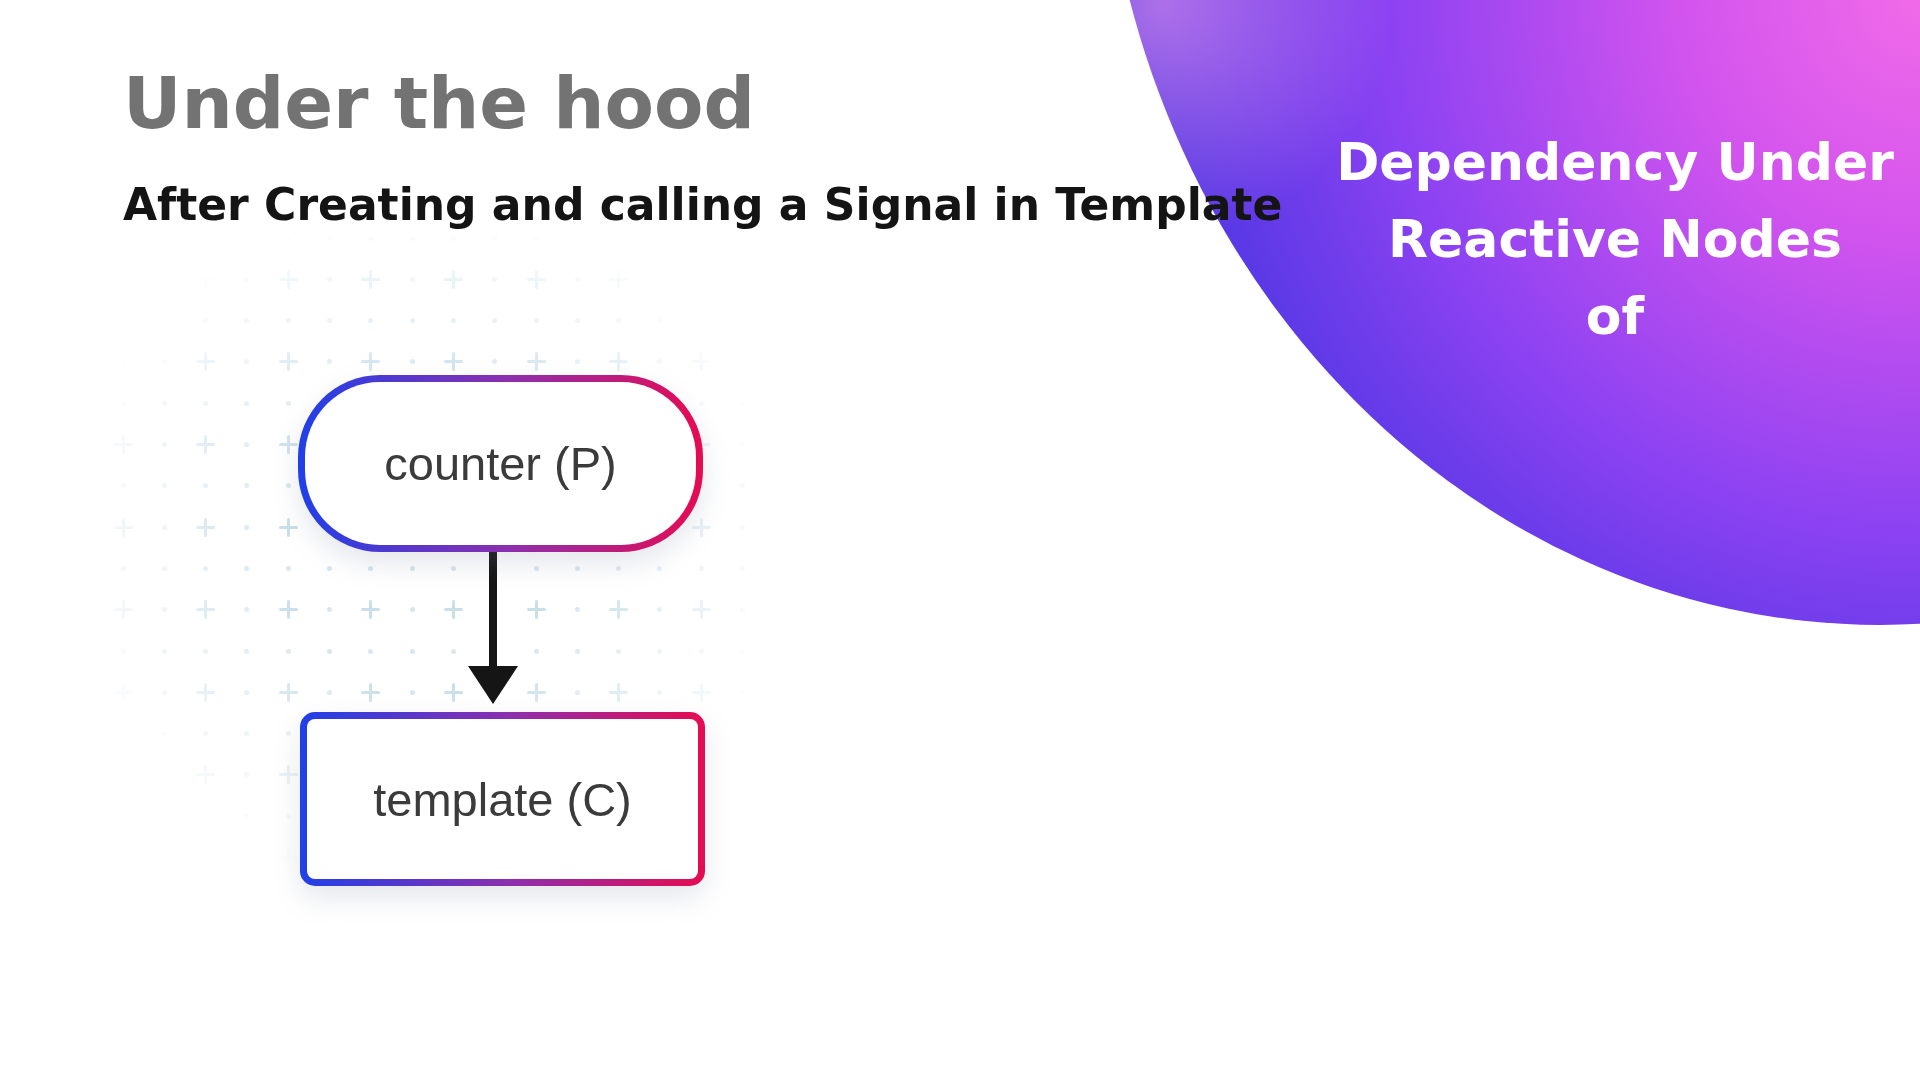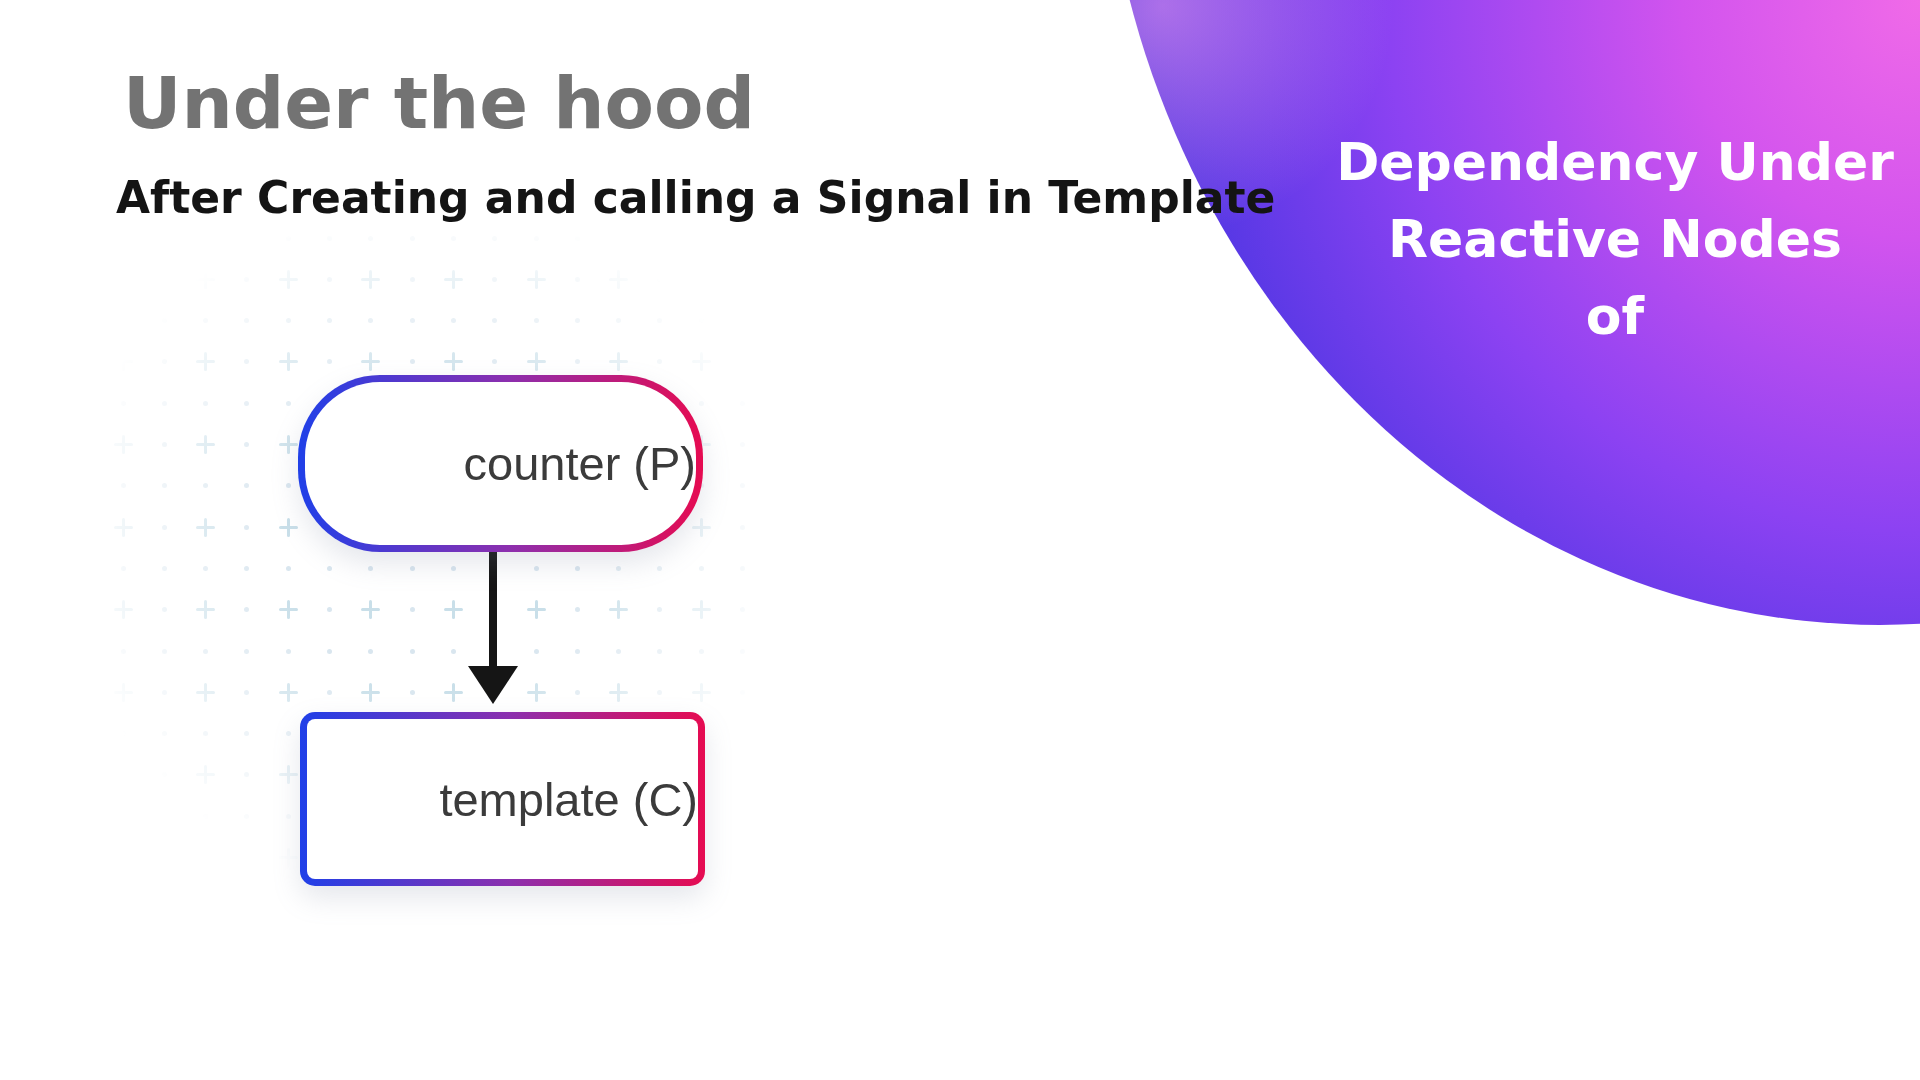--- a/index.html
+++ b/index.html
@@ -4,21 +4,21 @@
 <style>
   html,body{margin:0;padding:0;background:#ffffff;}
   body{width:1920px;height:1080px;position:relative;overflow:hidden;
        font-family:"Liberation Sans",sans-serif;}
 
   .canvas{position:absolute;left:0;top:0;width:1920px;height:1080px;overflow:hidden;background:#ffffff;}
 
   
   .title{position:absolute;left:110px;top:54px;margin:13px;
          font:800 72px/1 "DejaVu Sans",sans-serif;color:#737373;letter-spacing:0;z-index:4;}
-  .subtitle{position:absolute;left:111px;top:171px;margin:5px;
+  .subtitle{position:absolute;left:111px;top:171px;margin:12px;
          font:700 44px/1 "DejaVu Sans",sans-serif;color:#141414;z-index:4;}
 
   
   .blob{position:absolute;left:1100px;top:-1095px;width:1560px;height:1720px;border-radius:50%;
         background:
           radial-gradient(circle 330px at 4% 64%, rgba(247,158,238,0.55) 0%, rgba(247,158,238,0) 70%),
           radial-gradient(circle 950px at 820px 1095px,
             #f06ae8 0%, #d254ee 25%, #8c42f2 56%, #4c36e2 82%, #4131d4 100%);
         z-index:2;}
   .blob-caption{position:absolute;left:1310px;top:124px;width:610px;text-align:center;
@@ -27,21 +27,21 @@
   
   .dotgrid{position:absolute;left:100px;top:225px;width:700px;height:700px;z-index:1;
         -webkit-mask-image:radial-gradient(ellipse 52% 50% at 47% 46%, rgba(0,0,0,1) 40%, rgba(0,0,0,0) 100%);
         mask-image:radial-gradient(ellipse 52% 50% at 47% 46%, rgba(0,0,0,1) 40%, rgba(0,0,0,0) 100%);}
   .dot{position:absolute;width:5px;height:5px;border-radius:50%;background:#d9e6ef;}
   .plus{position:absolute;width:19px;height:19px;}
   .plus::before{content:"";position:absolute;left:0;top:8px;width:19px;height:3px;background:#c9dfe9;border-radius:2px;}
   .plus::after{content:"";position:absolute;left:8px;top:0;width:3px;height:19px;background:#c9dfe9;border-radius:2px;}
 
   
-  .node{position:absolute;display:flex;align-items:center;justify-content:flex-end;
+  .node{position:absolute;display:flex;align-items:center;justify-content:center;
         border:7px solid transparent;
         background:linear-gradient(#ffffff,#ffffff) padding-box,
                    linear-gradient(90deg,#2040e8 0%,#8c2fae 52%,#e60b51 100%) border-box;
         box-shadow:0 12px 28px rgba(125,135,160,0.20);
         font:400 47px/1 "Liberation Sans",sans-serif;color:#3b3b3b;z-index:3;}
   .node-pill{left:298px;top:375px;width:391px;height:163px;border-radius:82px;}
   .node-rect{left:300px;top:712px;width:391px;height:160px;border-radius:15px;}
 
   
   .arrow-line{position:absolute;left:489px;top:537px;width:8px;height:131px;background:#151515;z-index:2;}

